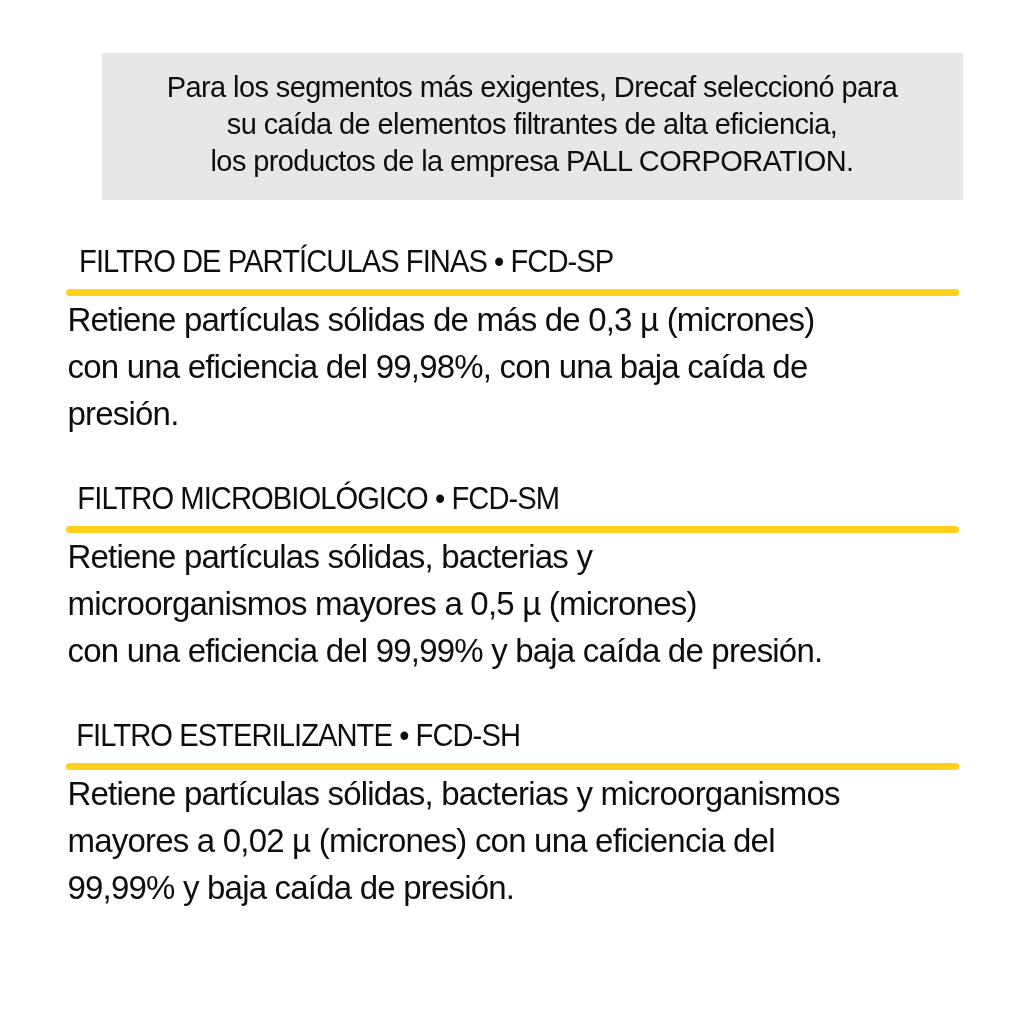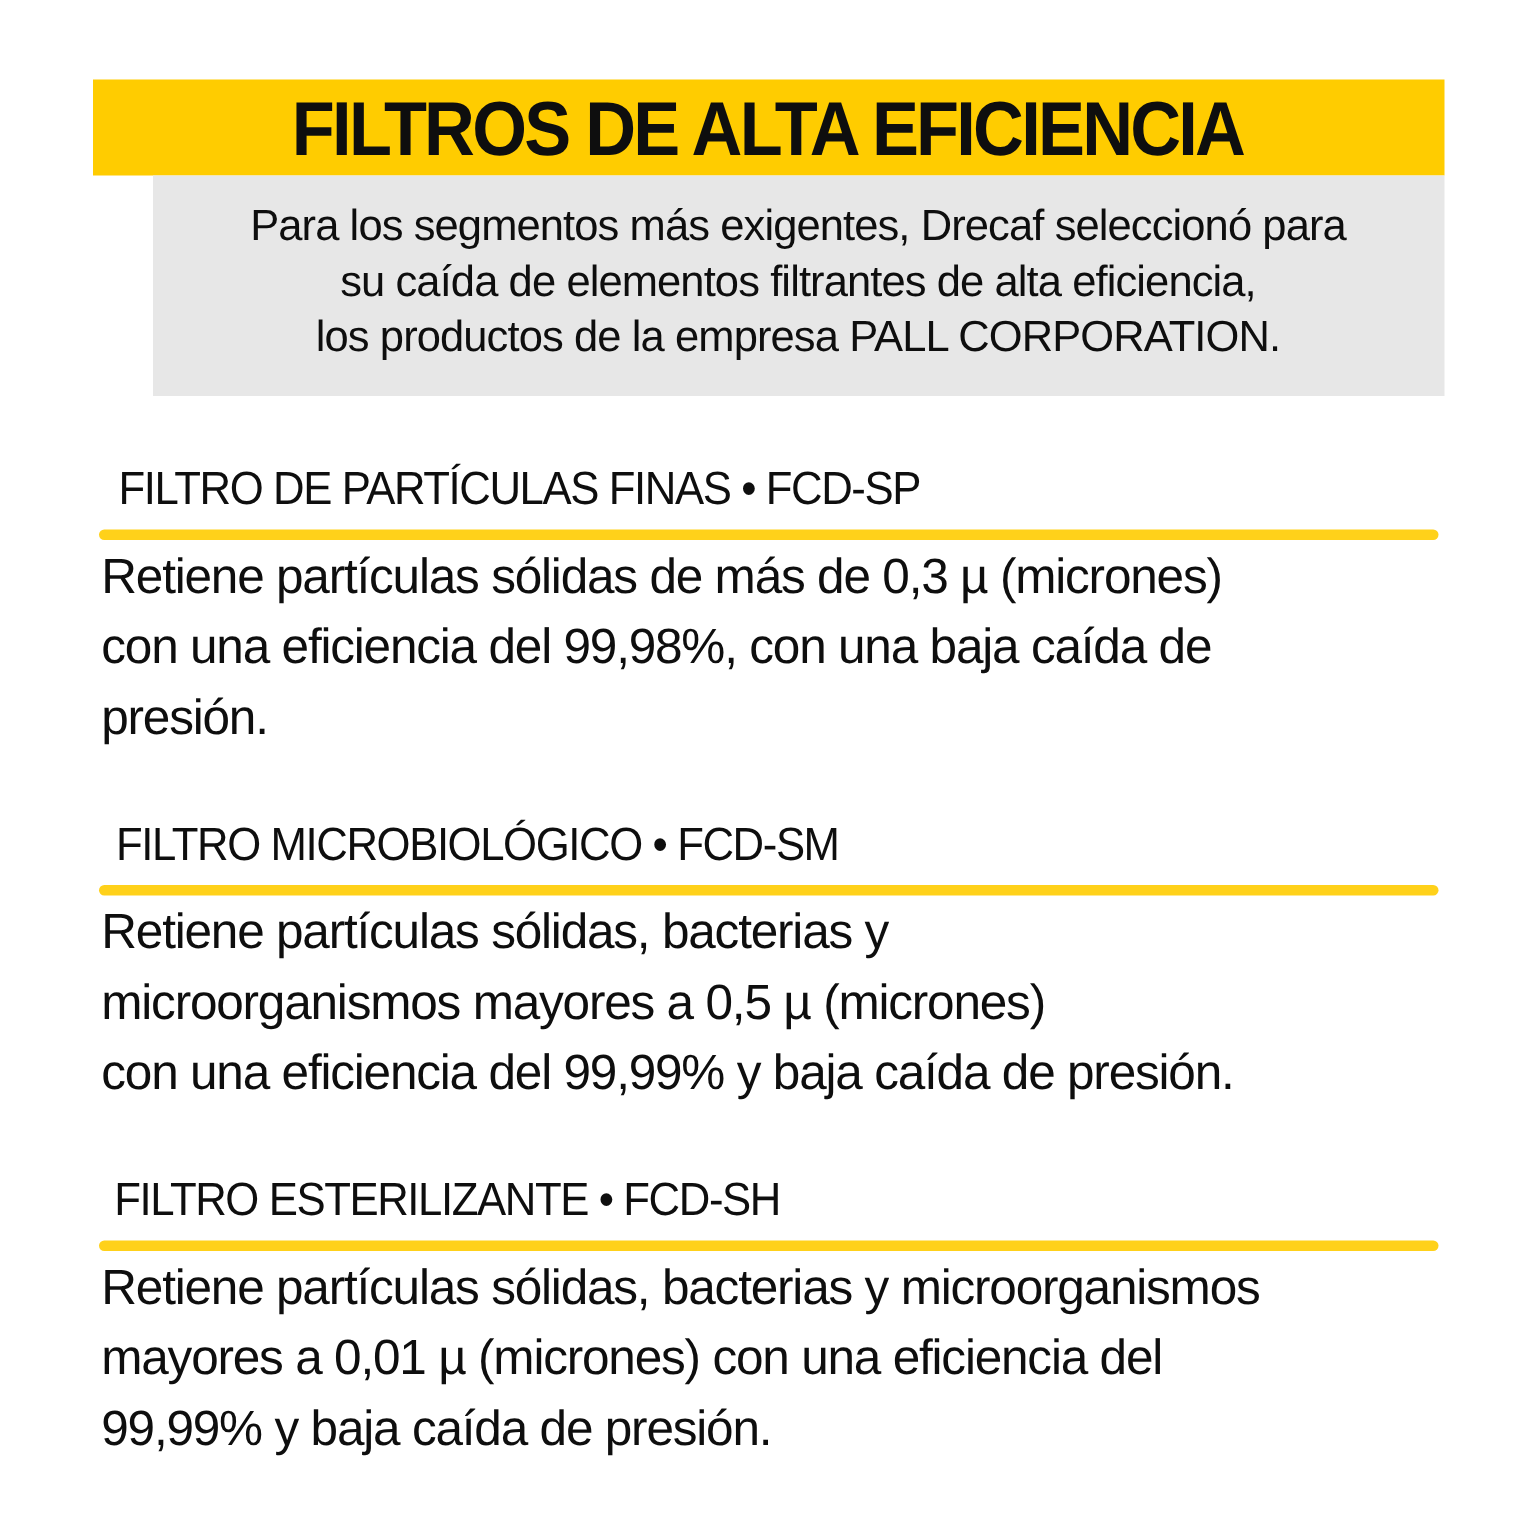--- a/index.html
+++ b/index.html
@@ -71,23 +71,20 @@
     line-height: 47px;
     letter-spacing: -0.8px;
     white-space: nowrap;
   }
 </style>
 </head>
 <body>
 
 <div class="page">
 
-  <header class="banner">
-    <h1 class="banner-title">FILTROS DE ALTA EFICIENCIA</h1>
-  </header>
 
   <section class="intro">
     <div class="intro-line">Para los segmentos más exigentes, Drecaf seleccionó para</div>
     <div class="intro-line">su caída de elementos filtrantes de alta eficiencia,</div>
     <div class="intro-line">los productos de la empresa PALL CORPORATION.</div>
   </section>
 
   <section class="product">
     <h2 class="product-heading">
       <span class="condensed">FILTRO DE PARTÍCULAS FINAS • FCD-SP</span>
@@ -112,18 +109,18 @@
     </p>
   </section>
 
   <section class="product">
     <h2 class="product-heading">
       <span class="condensed">FILTRO ESTERILIZANTE • FCD-SH</span>
     </h2>
     <div class="rule"></div>
     <p class="product-body">
       <span class="body-line">Retiene partículas sólidas, bacterias y microorganismos</span>
-      <span class="body-line">mayores a 0,01 µ (micrones) con una eficiencia del</span>
+      <span class="body-line">mayores a 0,02 µ (micrones) con una eficiencia del</span>
       <span class="body-line">99,99% y baja caída de presión.</span>
     </p>
   </section>
 
 </div>
 
 </body></html>

